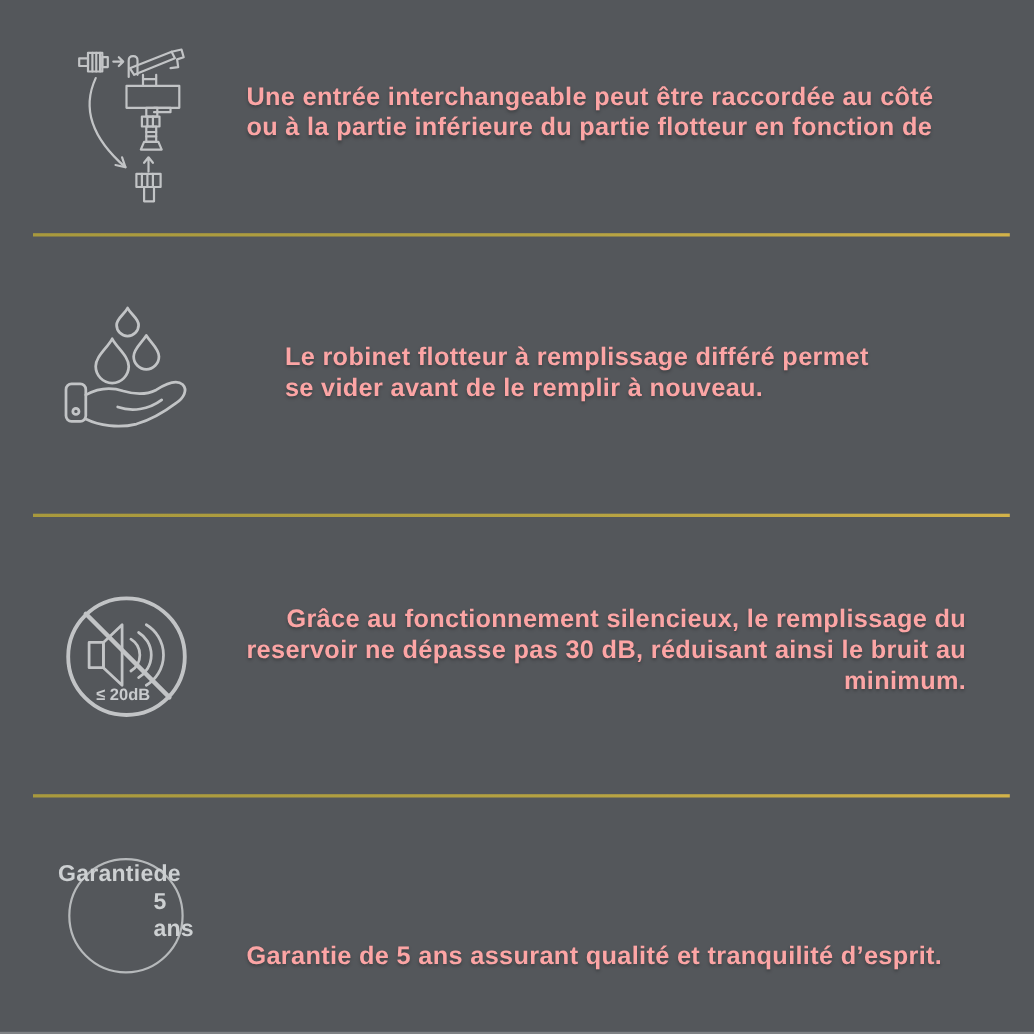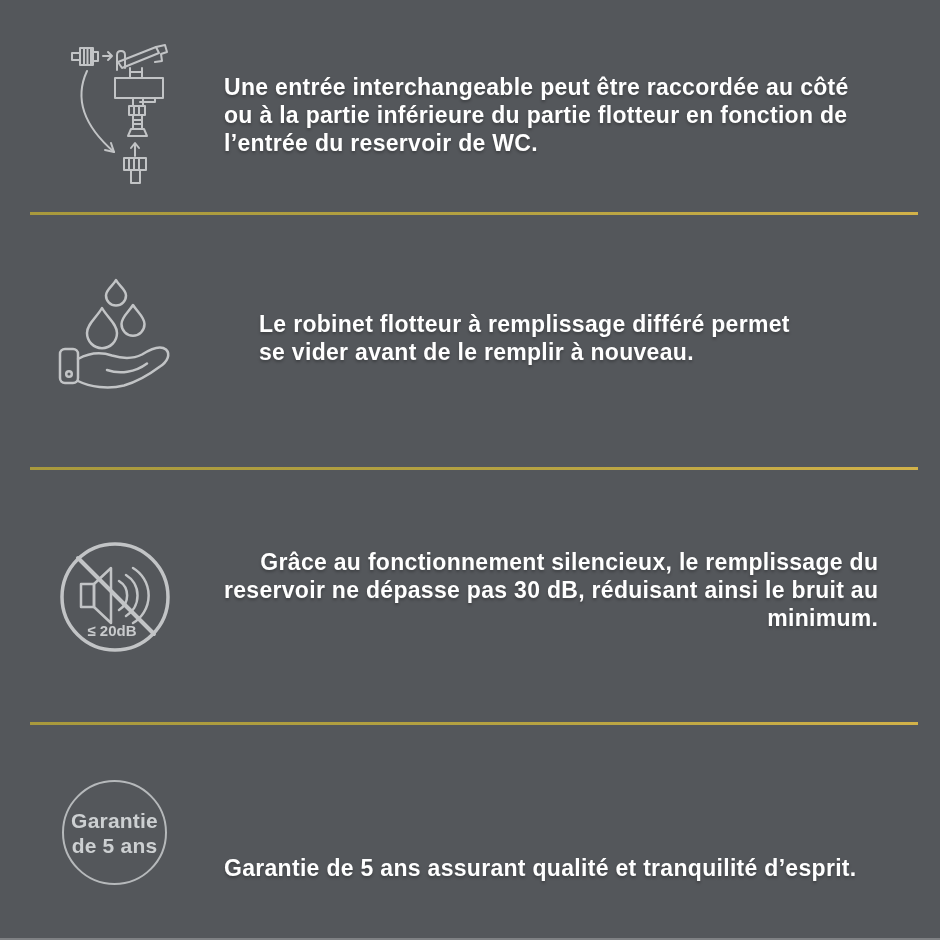--- a/index.html
+++ b/index.html
@@ -8,21 +8,21 @@
     width:940px;height:940px;
     background:#54575b;
     font-family:"Liberation Sans",sans-serif;
     overflow:hidden;
   }
   .feature{position:absolute;left:0;width:940px;}
   .icon{position:absolute;}
   .text-block{
     position:absolute;
     left:224px;
-    color:#ffffff;
+    color:#fca5a5;
     font-size:23px;
     font-weight:700;
     line-height:28px;
     letter-spacing:0.3px;
     text-shadow:0 2px 3px rgba(0,0,0,0.28);
   }
   .text-block .line{white-space:nowrap;}
   #text-1{top:73px;}
   #text-2{top:310px;margin-left:35px;}
   #text-3{top:548px;text-align:right;}
@@ -40,22 +40,22 @@
   #divider-1{top:212px;}
   #divider-2{top:467px;}
   #divider-3{top:722px;}
 
   .warranty-badge{
     position:absolute;
     left:62px;top:780px;
     width:101px;height:101px;
     border:2.5px solid #b6b9bb;
     border-radius:50%;
-    display:flex;flex-direction:column;
-    align-items:center;justify-content:center;
+    display:flex;flex-direction:row;
+    align-items:flex-start;justify-content:center;
     color:#cdd0d2;
     font-size:21px;font-weight:700;line-height:25px;
     letter-spacing:0.2px;
   }
   .bottom-edge{
     position:absolute;left:0;bottom:0;width:940px;height:2px;
     background:rgba(255,255,255,0.25);
   }
 </style>
 </head>
@@ -101,21 +101,20 @@
         <rect x="62" y="118" width="22" height="12"></rect>
         <line x1="67" y1="118" x2="67" y2="130"></line>
         <line x1="72" y1="118" x2="72" y2="130"></line>
         <line x1="77" y1="118" x2="77" y2="130"></line>
         <rect x="69" y="130" width="9" height="13"></rect>
       </g>
     </svg>
     <div id="text-1" class="text-block">
       <div class="line">Une entrée interchangeable peut être raccordée au côté</div>
       <div class="line">ou à la partie inférieure du partie flotteur en fonction de</div>
-      <div class="line">l’entrée du reservoir de WC.</div>
     </div>
   </section>
 
   <div id="divider-1" class="divider"></div>
 
   <section class="feature">
     <svg id="icon-2" class="icon" width="135" height="130" viewBox="0 0 135 130">
       <g fill="none" stroke="#c2c4c6" stroke-width="2.5" stroke-linecap="round" stroke-linejoin="round">
 
         <path d="M66,10 C69,16 76,19.5 76,25.5 A10,10 0 1 1 56,25.5 C56,19.5 63,16 66,10 Z"></path>

